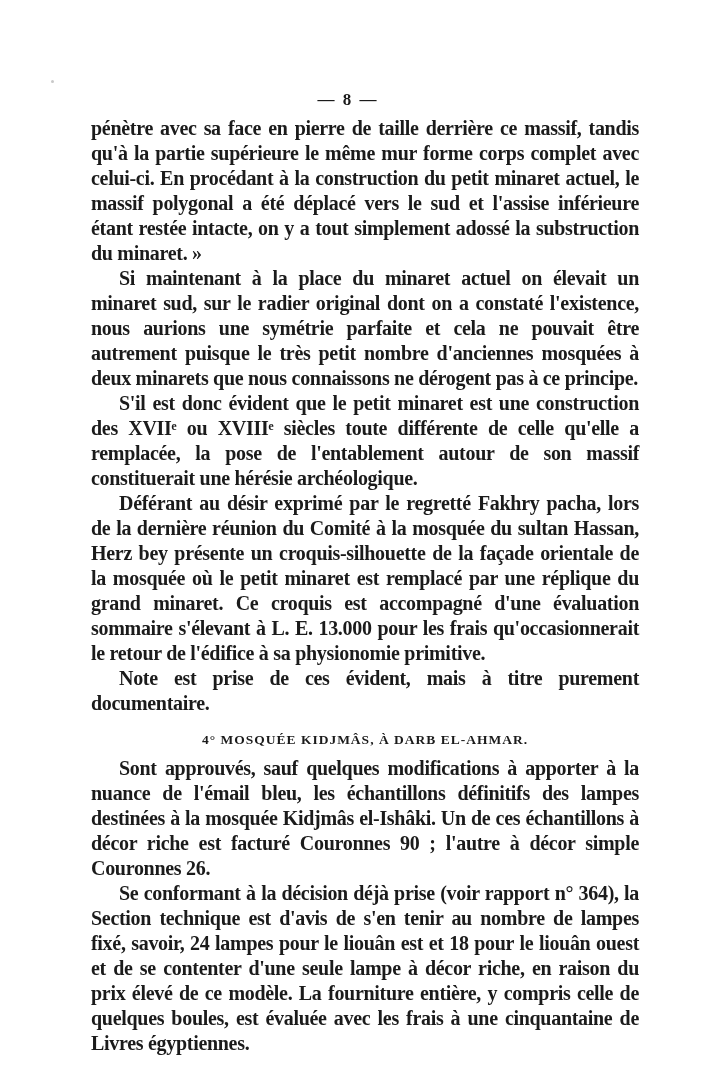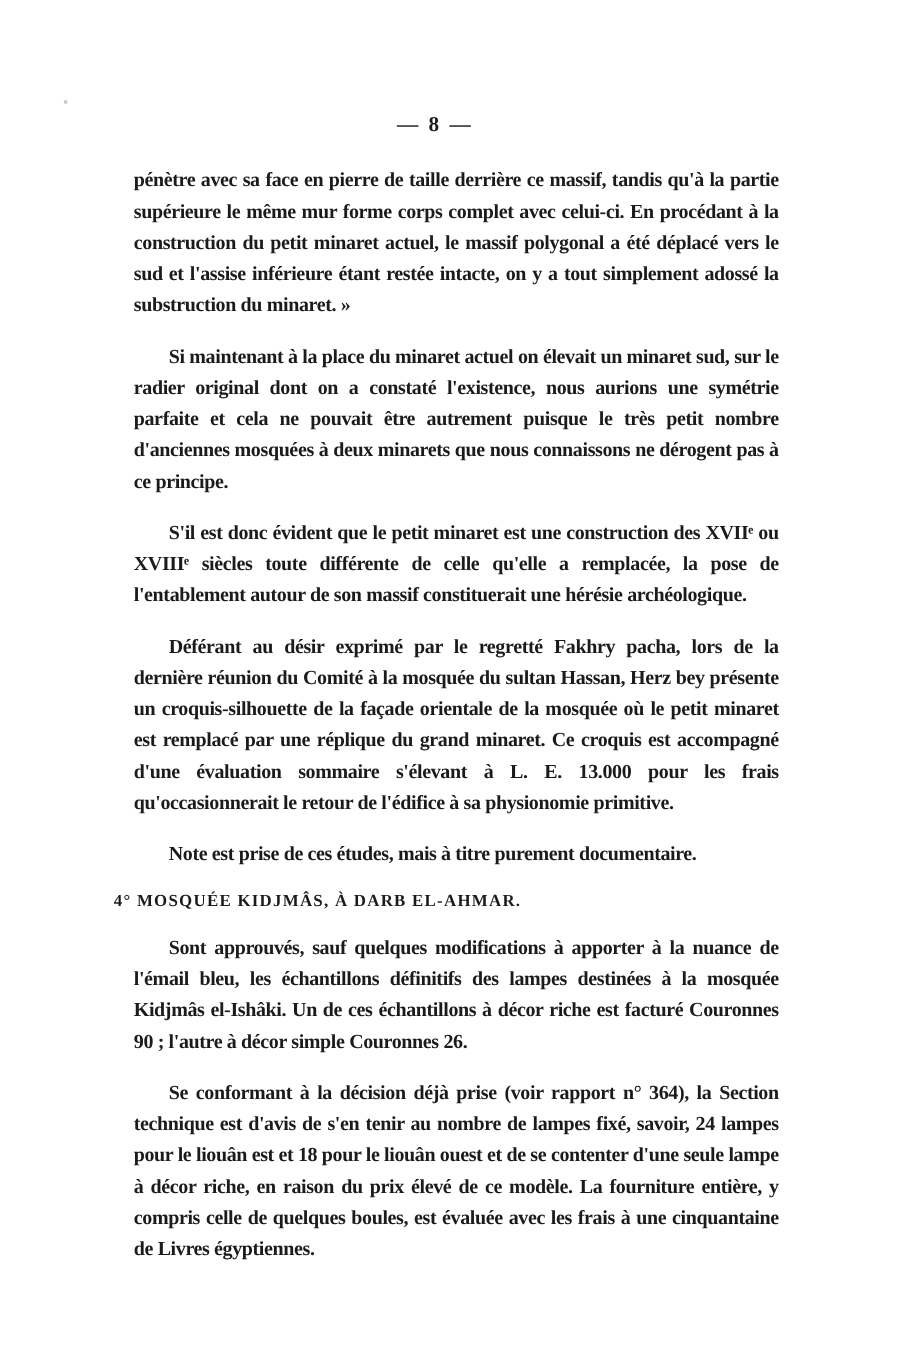--- a/index.html
+++ b/index.html
@@ -27,34 +27,34 @@
     letter-spacing: 2px;
     color: #1b1b1b;
   }
   .text-block {
     position: absolute;
     left: 91px;
     top: 116px;
     width: 548px;
   }
   .para {
-    margin: 16px;
-    font-size: 16px;
+    margin: 0;
+    font-size: 20px;
     line-height: 25px;
     font-weight: bold;
     letter-spacing: -0.3px;
     text-align: justify;
     color: #1b1b1b;
   }
   .para.indent {
     text-indent: 28px;
   }
   .section-heading {
     margin: 15px 0 7px 0;
-    text-align: left;
+    text-align: center;
     font-size: 13.5px;
     line-height: 18px;
     font-weight: bold;
     letter-spacing: 1px;
     color: #1b1b1b;
   }
   .scan-speck {
     position: absolute;
     background: #9a9a9a;
     border-radius: 50%;
@@ -65,18 +65,18 @@
 <body>
 
 <div class="page">
   <div class="scan-speck speck-1"></div>
   <div class="page-number">— 8 —</div>
   <div class="text-block">
       <p class="para">pénètre avec sa face en pierre de taille derrière ce massif, tandis qu'à la partie supérieure le même mur forme corps complet avec celui-ci. En procédant à la construction du petit minaret actuel, le massif polygonal a été déplacé vers le sud et l'assise inférieure étant restée intacte, on y a tout simplement adossé la substruction du minaret. »</p>
       <p class="para indent">Si maintenant à la place du minaret actuel on élevait un minaret sud, sur le radier original dont on a constaté l'existence, nous aurions une symétrie parfaite et cela ne pouvait être autrement puisque le très petit nombre d'anciennes mosquées à deux minarets que nous connaissons ne dérogent pas à ce principe.</p>
       <p class="para indent">S'il est donc évident que le petit minaret est une construction des XVIIᵉ ou XVIIIᵉ siècles toute différente de celle qu'elle a remplacée, la pose de l'entablement autour de son massif constituerait une hérésie archéologique.</p>
       <p class="para indent">Déférant au désir exprimé par le regretté Fakhry pacha, lors de la dernière réunion du Comité à la mosquée du sultan Hassan, Herz bey présente un croquis-silhouette de la façade orientale de la mosquée où le petit minaret est remplacé par une réplique du grand minaret. Ce croquis est accompagné d'une évaluation sommaire s'élevant à L. E. 13.000 pour les frais qu'occasionnerait le retour de l'édifice à sa physionomie primitive.</p>
-      <p class="para indent">Note est prise de ces études, mais à titre purement documentaire.</p>
+      <p class="para indent">Note est prise de ces évident, mais à titre purement documentaire.</p>
       <div class="section-heading">4° MOSQUÉE KIDJMÂS, À DARB EL-AHMAR.</div>
       <p class="para indent">Sont approuvés, sauf quelques modifications à apporter à la nuance de l'émail bleu, les échantillons définitifs des lampes destinées à la mosquée Kidjmâs el-Ishâki. Un de ces échantillons à décor riche est facturé Couronnes 90 ; l'autre à décor simple Couronnes 26.</p>
       <p class="para indent">Se conformant à la décision déjà prise (voir rapport n° 364), la Section technique est d'avis de s'en tenir au nombre de lampes fixé, savoir, 24 lampes pour le liouân est et 18 pour le liouân ouest et de se contenter d'une seule lampe à décor riche, en raison du prix élevé de ce modèle. La fourniture entière, y compris celle de quelques boules, est évaluée avec les frais à une cinquantaine de Livres égyptiennes.</p>
     </div>
 </div>
 
 </body></html>

